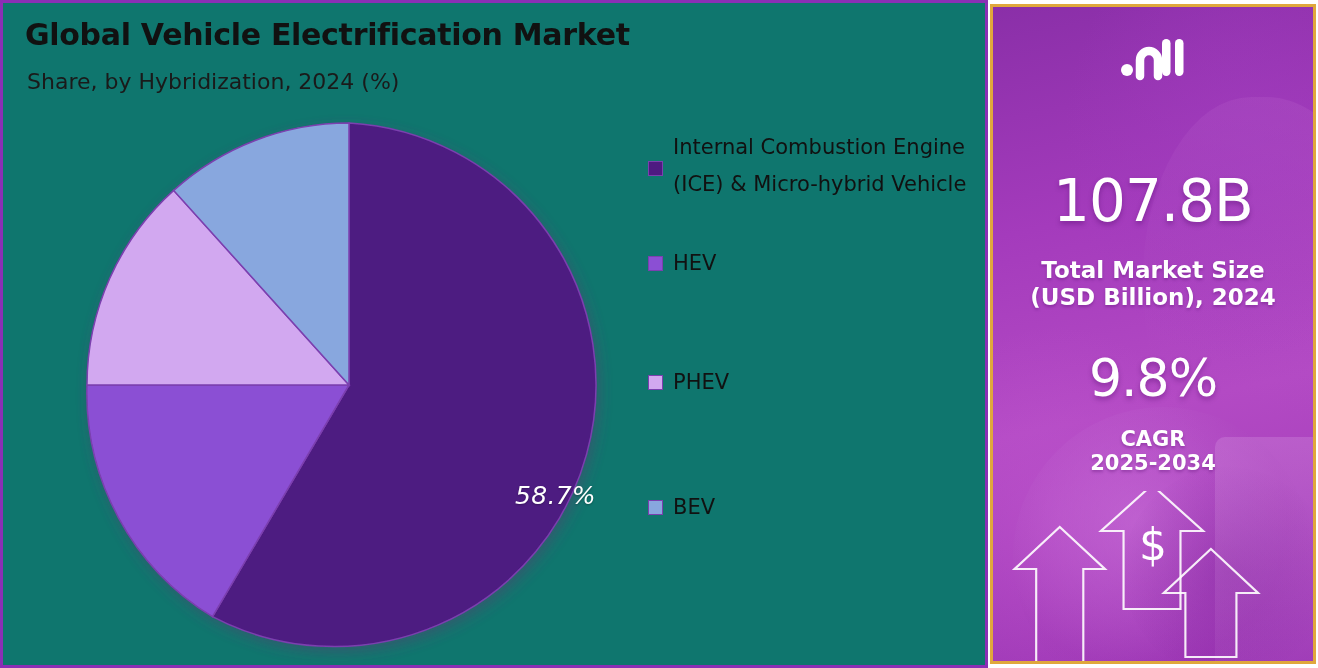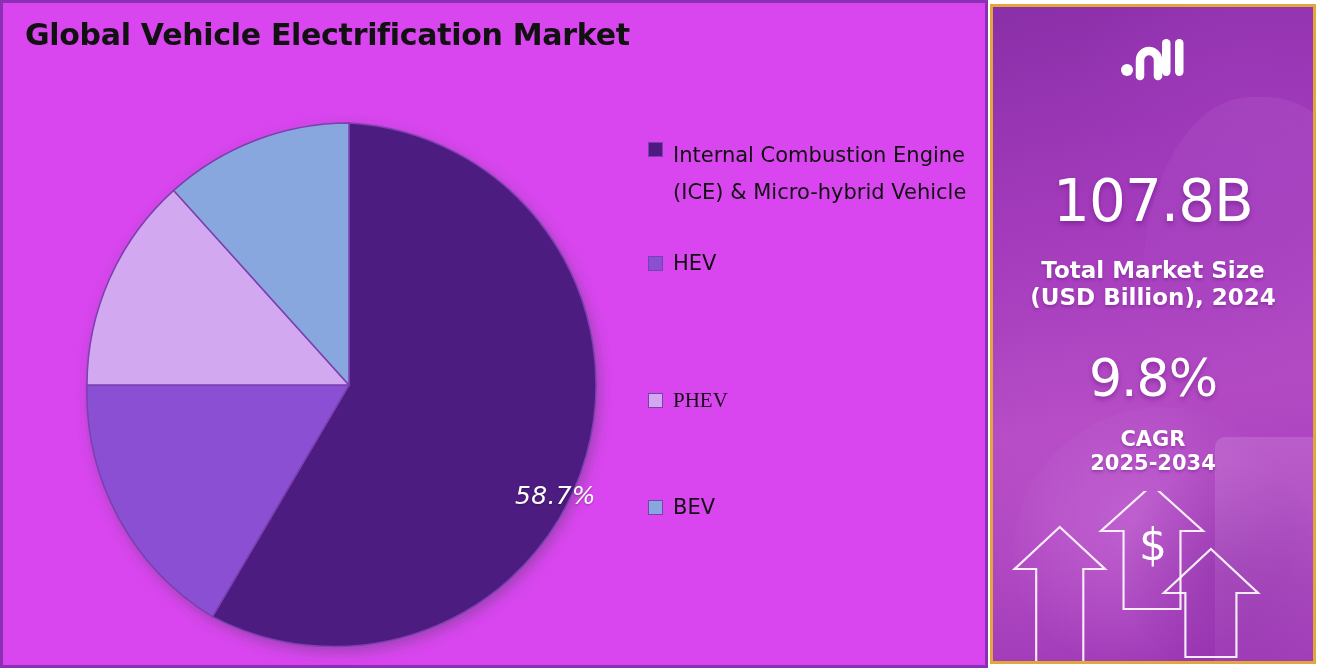--- a/index.html
+++ b/index.html
@@ -21,21 +21,21 @@
 
   
   #chart-panel {
     position: absolute;
     left: 0;
     top: 0;
     width: 988px;
     height: 668px;
     box-sizing: border-box;
     border: 3px solid #8B2FB5;
-    background: #d946ef;
+    background: #0f766e;
   }
 
   #chart-title {
     position: absolute;
     left: 22px;
     top: 14px;
     font-size: 30px;
     font-weight: bold;
     color: #111111;
     letter-spacing: -0.3px;
@@ -218,20 +218,21 @@
   }
 </style>
 </head>
 <body>
 
 <div id="infographic">
 
   <div id="chart-panel">
 
     <div id="chart-title">Global Vehicle Electrification Market</div>
+    <div id="chart-subtitle">Share, by Hybridization, 2024 (%)</div>
 
     <div id="pie-wrap">
       <svg id="pie-svg" width="580" height="560" viewBox="0 0 580 560">
         <defs>
           <filter id="pie-shadow" x="-25%" y="-25%" width="150%" height="150%">
             <feDropShadow dx="3" dy="5" stdDeviation="7" flood-color="#5a3a70" flood-opacity="0.45"></feDropShadow>
           </filter>
         </defs>
         <g filter="url(#pie-shadow)">
 
@@ -242,31 +243,31 @@
           <path fill="#D2A8F0" stroke="#7B3FAF" stroke-width="1.5" d="M 286 277 L 24 277 A 262 262 0 0 1 110.7 82.4 Z"></path>
 
           <path fill="#88A7DE" stroke="#7B3FAF" stroke-width="1.5" d="M 286 277 L 110.7 82.4 A 262 262 0 0 1 286 15 Z"></path>
         </g>
       </svg>
       <div id="pie-label-main">58.7%</div>
     </div>
 
     <div id="legend">
 
-      <div class="legend-item" style="top:8px; left:0px; width:320px;">
+      <div class="legend-item" style="top:0px; left:0px; width:320px;align-items:center;">
         <span class="legend-swatch" style="background:#4E1A81;"></span>
         <span class="legend-text" style="line-height:37px;">Internal Combustion Engine (ICE) &amp; Micro-hybrid Vehicle</span>
       </div>
 
       <div class="legend-item" style="top:122px; left:0px;">
         <span class="legend-swatch" style="background:#8B4FD4;"></span>
         <span class="legend-text" style="line-height:25px;">HEV</span>
       </div>
 
-      <div class="legend-item" style="top:259px; left:0px;font-family:Liberation Serif, serif;">
+      <div class="legend-item" style="top:241px; left:0px;">
         <span class="legend-swatch" style="background:#D2A8F0;"></span>
         <span class="legend-text" style="line-height:25px;">PHEV</span>
       </div>
 
       <div class="legend-item" style="top:366px; left:0px;">
         <span class="legend-swatch" style="background:#88A7DE;"></span>
         <span class="legend-text" style="line-height:25px;">BEV</span>
       </div>
 
     </div>

